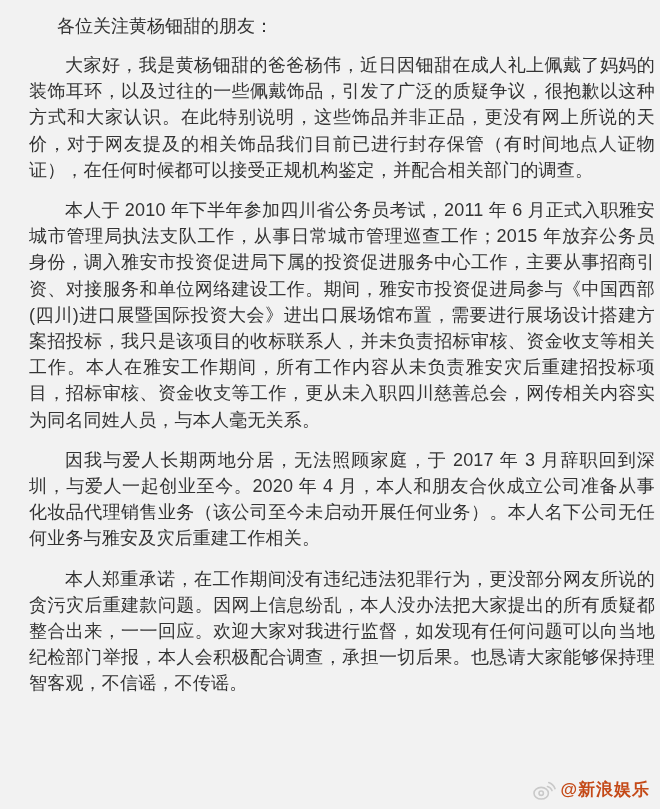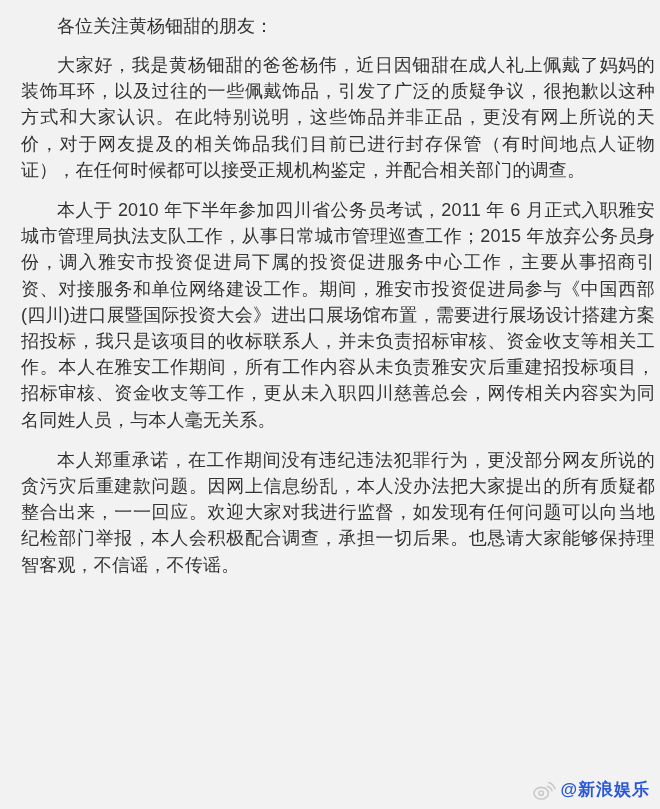--- a/index.html
+++ b/index.html
@@ -27,32 +27,32 @@
     line-height: 26px;
     text-indent: 2em;
     margin: 0 0 13px 0;
     font-weight: 500;
   }
   .para {
     font-size: 18px;
     line-height: 26.2px;
     text-indent: 2em;
     text-align: justify;
-    margin: 0 0 14px 0;
+    margin: 0 0 14px 8px;
     letter-spacing: 0.2px;
     font-weight: 500;
   }
   .watermark {
     position: absolute;
     right: 10px;
     bottom: 8px;
     display: flex;
     align-items: center;
     gap: 4px;
-    color: #1d4ed8;
+    color: #c2410c;
     opacity: 0.95;
     user-select: none;
   }
   .watermark .wm-text {
     font-size: 17px;
     font-weight: bold;
     letter-spacing: 1px;
   }
   .watermark svg {
     display: block;
@@ -63,20 +63,21 @@
 
 <main class="document">
 
   <div class="salutation">各位关注黄杨钿甜的朋友：</div>
 
   <p class="para">大家好，我是黄杨钿甜的爸爸杨伟，近日因钿甜在成人礼上佩戴了妈妈的装饰耳环，以及过往的一些佩戴饰品，引发了广泛的质疑争议，很抱歉以这种方式和大家认识。在此特别说明，这些饰品并非正品，更没有网上所说的天价，对于网友提及的相关饰品我们目前已进行封存保管（有时间地点人证物证），在任何时候都可以接受正规机构鉴定，并配合相关部门的调查。</p>
 
 
   <p class="para">本人于 2010 年下半年参加四川省公务员考试，2011 年 6 月正式入职雅安城市管理局执法支队工作，从事日常城市管理巡查工作；2015 年放弃公务员身份，调入雅安市投资促进局下属的投资促进服务中心工作，主要从事招商引资、对接服务和单位网络建设工作。期间，雅安市投资促进局参与《中国西部(四川)进口展暨国际投资大会》进出口展场馆布置，需要进行展场设计搭建方案招投标，我只是该项目的收标联系人，并未负责招标审核、资金收支等相关工作。本人在雅安工作期间，所有工作内容从未负责雅安灾后重建招投标项目，招标审核、资金收支等工作，更从未入职四川慈善总会，网传相关内容实为同名同姓人员，与本人毫无关系。</p>
 
+  <p class="para">因我与爱人长期两地分居，无法照顾家庭，于 2017 年 3 月辞职回到深圳，与爱人一起创业至今。2020 年 4 月，本人和朋友合伙成立公司准备从事化妆品代理销售业务（该公司至今未启动开展任何业务）。本人名下公司无任何业务与雅安及灾后重建工作相关。</p>
 
   <p class="para">本人郑重承诺，在工作期间没有违纪违法犯罪行为，更没部分网友所说的贪污灾后重建款问题。因网上信息纷乱，本人没办法把大家提出的所有质疑都整合出来，一一回应。欢迎大家对我进行监督，如发现有任何问题可以向当地纪检部门举报，本人会积极配合调查，承担一切后果。也恳请大家能够保持理智客观，不信谣，不传谣。</p>
 
   <div class="watermark">
     <span>
       <svg width="24" height="22" viewBox="0 0 24 22" fill="none" stroke="#c7c7c7" stroke-width="1.6" stroke-linecap="round">
 
         <ellipse cx="9.2" cy="14.2" rx="7.2" ry="5.8"></ellipse>
         <circle cx="9.2" cy="14.2" r="2.2"></circle>
 

